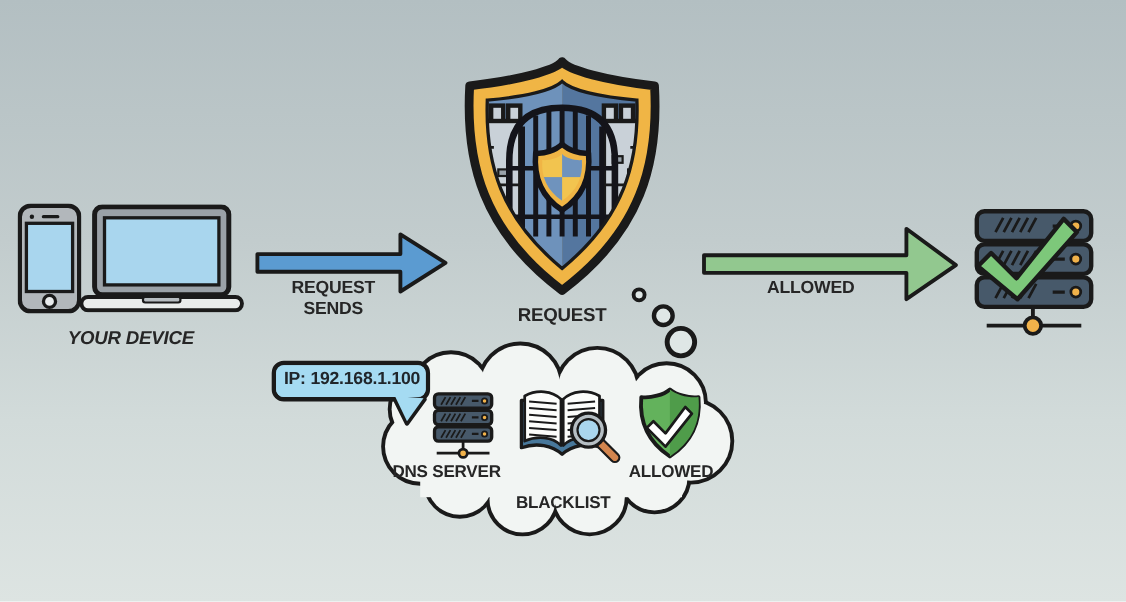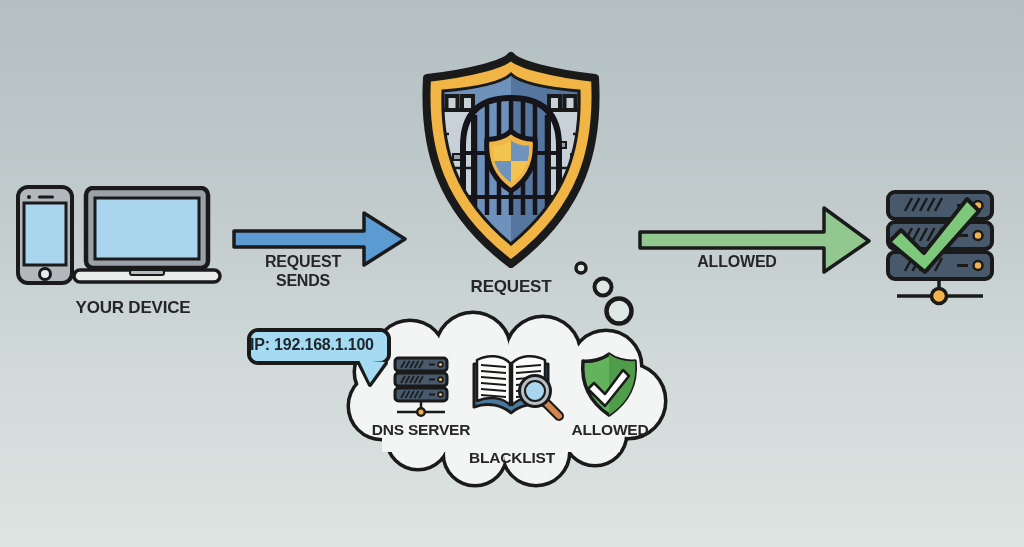--- a/index.html
+++ b/index.html
@@ -11,21 +11,21 @@
   .abs{position:absolute;}
   .lbl{
     position:absolute;font-weight:700;color:#262626;text-align:center;
     letter-spacing:-0.2px;font-size:16px;line-height:19px;
     font-family:"Liberation Sans",sans-serif;
   }
   .lbl.big{font-size:17px;}
   .lbl.cloudlbl{font-size:15.5px;}
   .ip-text{
     position:absolute;font-weight:700;color:#20262b;font-size:16px;
-    text-align:left;line-height:30px;letter-spacing:-0.2px;
+    text-align:center;line-height:30px;letter-spacing:-0.2px;
   }
 </style>
 </head>
 <body>
 
 <div id="canvas">
 
   <svg class="abs" style="left:340px;top:304px;" width="336" height="190">
     <g stroke="#1a1a1a" stroke-width="7" fill="#f2f5f3">
       <circle cx="70" cy="52" r="34"></circle>
@@ -70,21 +70,21 @@
     <circle cx="29" cy="89" r="5.5" fill="#e8ebec" stroke="#1a1a1a" stroke-width="3"></circle>
   </svg>
 
   <svg class="abs" style="left:72px;top:186px;" width="150" height="98">
     <rect x="14" y="2" width="122" height="80" rx="7" fill="#9aa1a7" stroke="#1a1a1a" stroke-width="4.5"></rect>
     <rect x="23" y="12" width="104" height="61" fill="#a9d6ee" stroke="#1a1a1a" stroke-width="3"></rect>
     <rect x="2" y="84" width="146" height="12" rx="6" fill="#e9eceb" stroke="#1a1a1a" stroke-width="3.5"></rect>
     <rect x="58" y="84" width="34" height="5" rx="2" fill="#b6bcc0" stroke="#1a1a1a" stroke-width="2"></rect>
   </svg>
 
-  <div class="lbl big" style="left:48px;top:298px;width:170px;">YOUR DEVICE</div>
+  <div class="lbl big" style="left:34px;top:298px;width:170px;font-style:italic;">YOUR DEVICE</div>
 
   <svg class="abs" style="left:230px;top:204px;" width="180" height="70">
     <path d="M4,27 L134,27 L134,9 L175,35 L134,61 L134,43 L4,43 Z" fill="#5b9bd1" stroke="#1a1a1a" stroke-width="3.5" stroke-linejoin="round"></path>
   </svg>
   <div class="lbl" style="left:223px;top:252px;width:160px;">
     <div>REQUEST</div>
     <div>SENDS</div>
   </div>
 
   <svg class="abs" style="left:405px;top:50px;" width="212" height="224" viewBox="0 0 212 224">
@@ -216,21 +216,21 @@
       <g fill="#f1b24a" stroke="#1a1a1a" stroke-width="1.6">
         <circle cx="51.5" cy="10.5" r="2.4"></circle>
         <circle cx="51.5" cy="25.5" r="2.4"></circle>
         <circle cx="51.5" cy="40.5" r="2.4"></circle>
       </g>
     </g>
     <line x1="32" y1="47" x2="32" y2="58" stroke="#1a1a1a" stroke-width="2.5"></line>
     <line x1="8" y1="58" x2="56" y2="58" stroke="#1a1a1a" stroke-width="2.5"></line>
     <circle cx="32" cy="58" r="3.8" fill="#f1b24a" stroke="#1a1a1a" stroke-width="2.5"></circle>
   </svg>
-  <div class="lbl cloudlbl" style="left:341px;top:420px;width:160px;">DNS SERVER</div>
+  <div class="lbl cloudlbl" style="left:326px;top:420px;width:160px;">DNS SERVER</div>
 
   <svg class="abs" style="left:470px;top:350px;" width="102" height="78">
     <path d="M4,14 L4,57 C18,52 32,55 41,63 C50,55 64,52 78,57 L78,14 Z" fill="#48789b" stroke="#1a1a1a" stroke-width="3" stroke-linejoin="round"></path>
     <path d="M7,10 C18,4 32,5 40,13 L40,55 C32,47 18,46 7,51 Z" fill="#fcfdfb" stroke="#1a1a1a" stroke-width="2.5" stroke-linejoin="round"></path>
     <path d="M75,10 C64,4 50,5 42,13 L42,55 C50,47 64,46 75,51 Z" fill="#fcfdfb" stroke="#1a1a1a" stroke-width="2.5" stroke-linejoin="round"></path>
     <g stroke="#1a1a1a" stroke-width="1.8">
       <path d="M11,15 L36,17 M11,21 L36,23 M11,27 L36,29 M11,33 L36,35 M11,39 L36,41 M11,45 L36,47"></path>
       <path d="M46,17 L71,15 M46,23 L71,21 M46,29 L71,27 M46,35 L71,33 M46,41 L71,39 M46,47 L71,45"></path>
     </g>
     <g>

